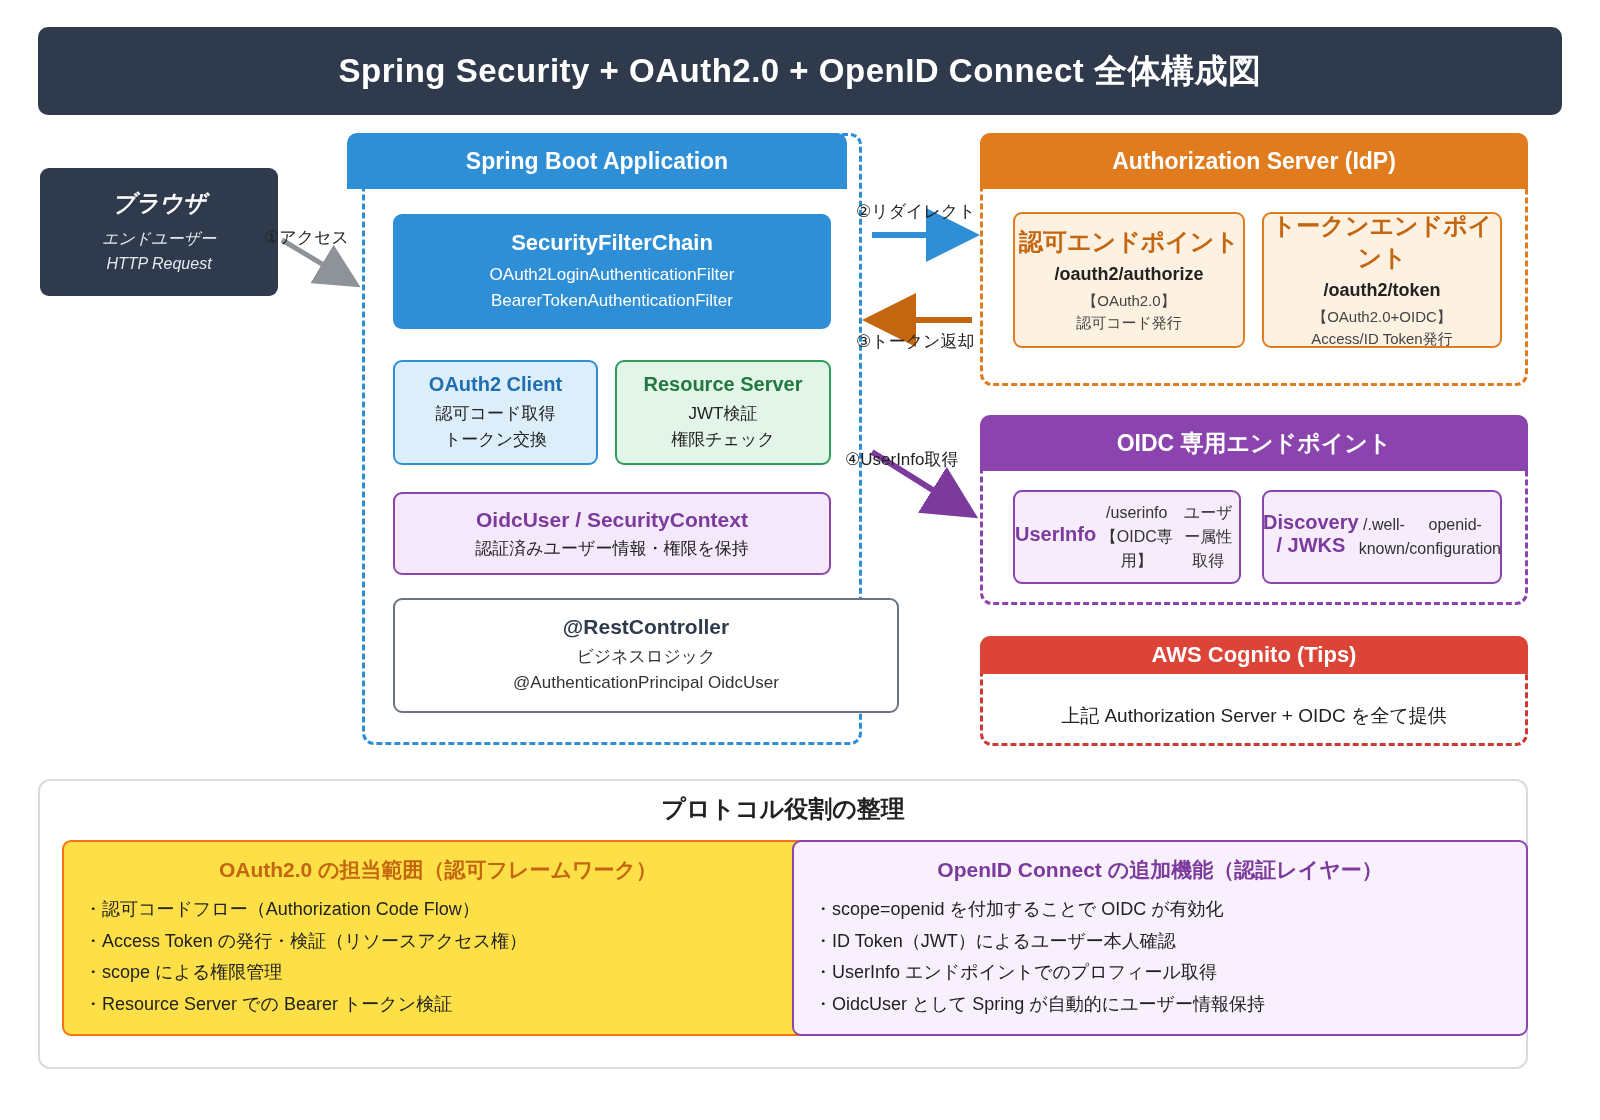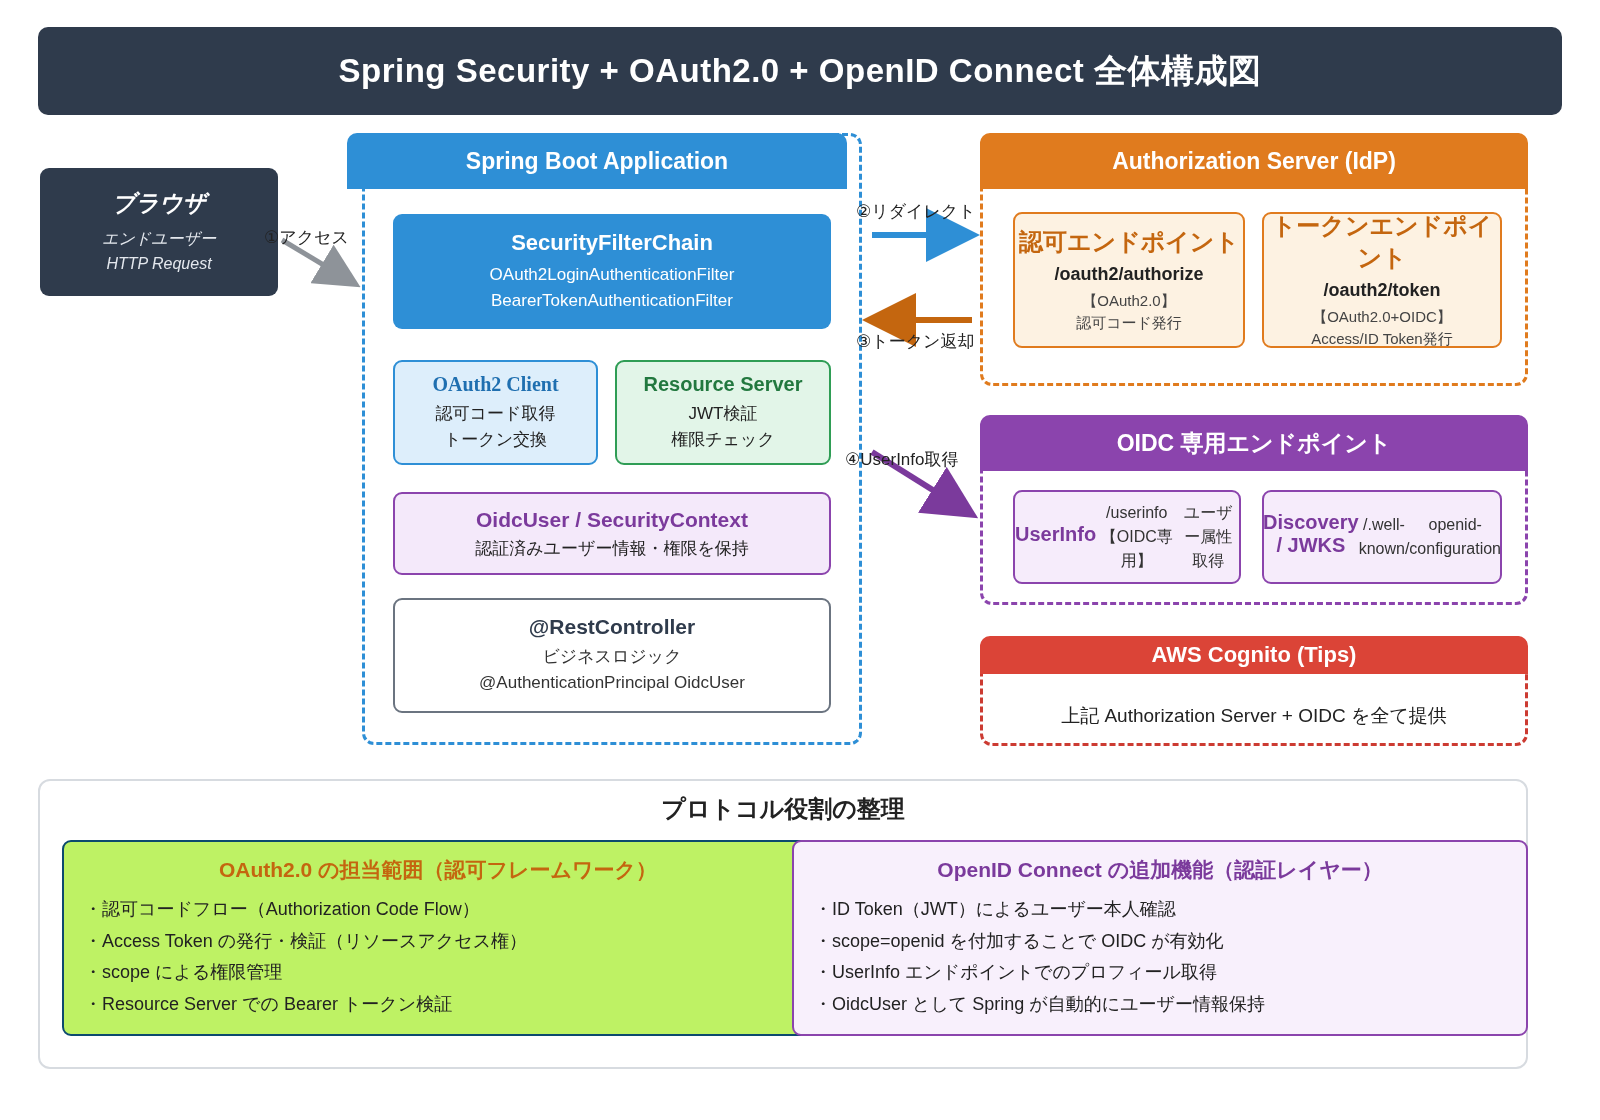--- a/index.html
+++ b/index.html
@@ -107,39 +107,39 @@
     align-items: center;
     justify-content: center;
     text-align: center;
   }
   .card .c-title { font-weight: bold; }
 
   .oauth2-client {
     left: 393px; top: 360px; width: 205px; height: 105px;
     border: 2px solid #2e8fd6; background: #ddeefb;
   }
-  .oauth2-client .c-title { font-size: 20px; color: #1f6fb0; margin-bottom: 5px; font-family: Liberation Serif, serif; }
+  .oauth2-client .c-title { font-size: 20px; color: #1f6fb0; margin-bottom: 5px; }
   .oauth2-client .c-line { font-size: 17px; color: #222; line-height: 1.5; }
 
   .resource-server {
     left: 615px; top: 360px; width: 216px; height: 105px;
     border: 2px solid #2f9d55; background: #e2f5e8;
   }
   .resource-server .c-title { font-size: 20px; color: #22783f; margin-bottom: 5px; }
   .resource-server .c-line { font-size: 17px; color: #222; line-height: 1.5; }
 
   .oidc-user {
     left: 393px; top: 492px; width: 438px; height: 83px;
     border: 2px solid #8b44ad; background: #f4e9fa;
   }
   .oidc-user .c-title { font-size: 21px; color: #7b3a9c; margin-bottom: 5px; }
   .oidc-user .c-line { font-size: 17px; color: #222; }
 
   .rest-controller {
-    left: 393px; top: 598px; width: 438px; height: 115px;
+    left: 393px; top: 598px; width: 506px; height: 115px;
     border: 2px solid #6b7480; background: #ffffff;
   }
   .rest-controller .c-title { font-size: 21px; color: #2f3b4c; margin-bottom: 5px; }
   .rest-controller .c-line { font-size: 17px; color: #333; line-height: 1.55; }
 
   
   .auth-server {
     position: absolute;
     left: 980px;
     top: 133px;
@@ -230,21 +230,21 @@
     position: absolute; left: 38px; top: 793px; width: 1490px;
     text-align: center; font-size: 24px; font-weight: bold; color: #222;
   }
   .legend {
     position: absolute; box-sizing: border-box; border-radius: 9px; padding: 14px 20px;
   }
   .legend .l-title { font-size: 21px; font-weight: bold; text-align: center; margin-bottom: 10px; }
   .legend .l-item { font-size: 18px; color: #222; line-height: 1.75; }
   .legend-left {
     left: 62px; top: 840px; width: 752px; height: 196px;
-    border: 2px solid #0c4a6e; background: #bef264;
+    border: 2px solid #f97316; background: #fde047;
   }
   .legend-left .l-title { color: #c4660f; }
   .legend-right {
     left: 792px; top: 840px; width: 736px; height: 196px;
     border: 2px solid #8b44ad; background: #f8f0fc;
   }
   .legend-right .l-title { color: #7b3a9c; }
 
   
   .arrow-label {
@@ -374,19 +374,19 @@
   <div class="legend legend-left">
     <div class="l-title">OAuth2.0 の担当範囲（認可フレームワーク）</div>
     <div class="l-item">・認可コードフロー（Authorization Code Flow）</div>
     <div class="l-item">・Access Token の発行・検証（リソースアクセス権）</div>
     <div class="l-item">・scope による権限管理</div>
     <div class="l-item">・Resource Server での Bearer トークン検証</div>
   </div>
 
   <div class="legend legend-right">
     <div class="l-title">OpenID Connect の追加機能（認証レイヤー）</div>
+    <div class="l-item">・scope=openid を付加することで OIDC が有効化</div>
     <div class="l-item">・ID Token（JWT）によるユーザー本人確認</div>
-    <div class="l-item">・scope=openid を付加することで OIDC が有効化</div>
     <div class="l-item">・UserInfo エンドポイントでのプロフィール取得</div>
     <div class="l-item">・OidcUser として Spring が自動的にユーザー情報保持</div>
   </div>
 
 </div>
 
 </body></html>

